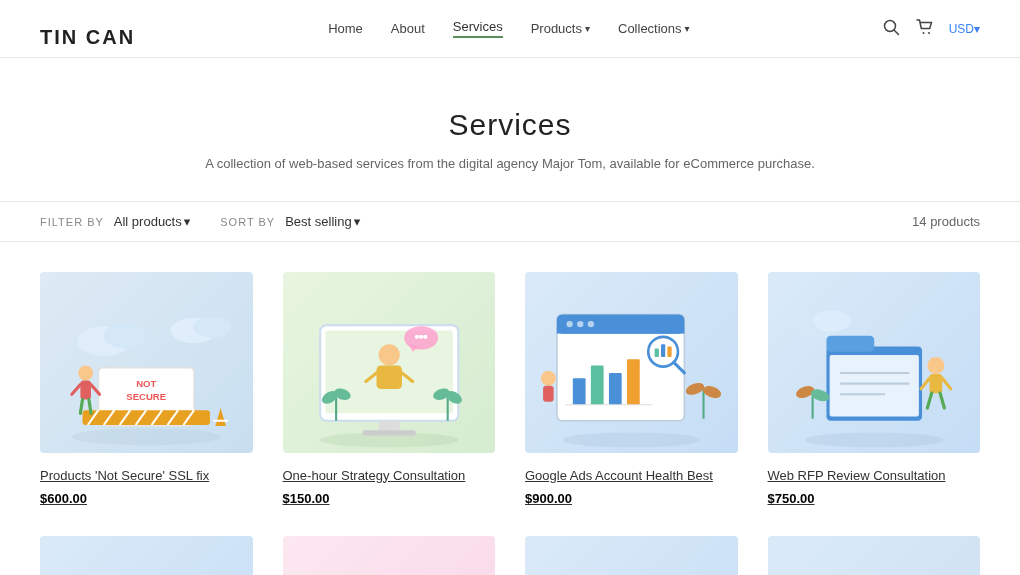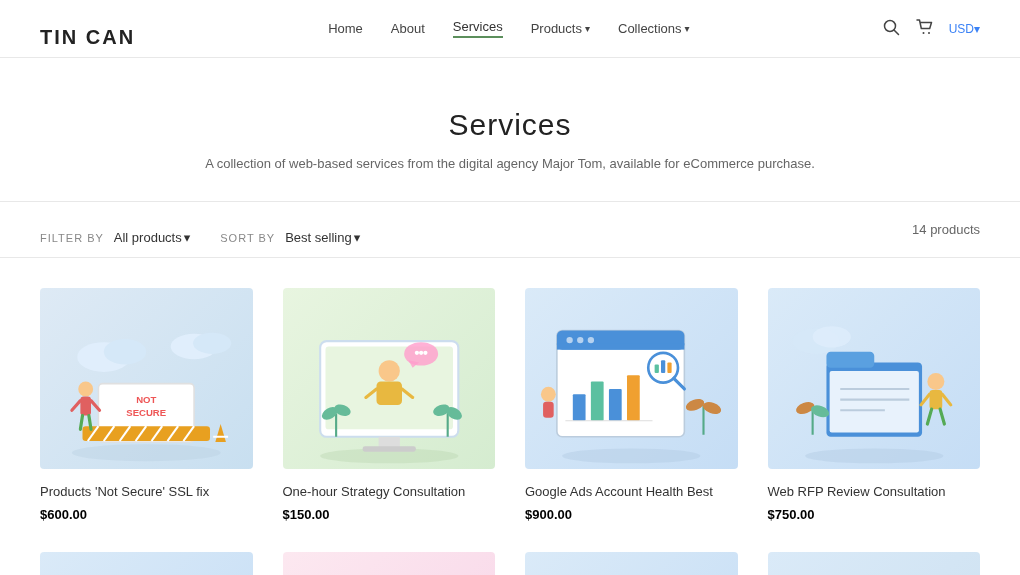--- a/index.html
+++ b/index.html
@@ -106,38 +106,38 @@
       font-size: 13px;
       color: #333;
       cursor: pointer;
       border: none;
       background: transparent;
     }
     .filter-controls {
       display: flex;
       align-items: center;
       gap: 30px;
-      margin-top: 16px;
     }
     .product-count {
       font-size: 13px;
       color: #666;
     }
 
     
     .product-grid {
       display: grid;
       grid-template-columns: repeat(4, 1fr);
       gap: 30px;
       padding: 30px 40px;
       max-width: 1020px;
       margin: 0 auto;
     }
     .product-card {
       cursor: pointer;
+      text-decoration: underline;
     }
     .product-image {
       width: 100%;
       aspect-ratio: 1/0.85;
       background: #eef4f8;
       border-radius: 4px;
       margin-bottom: 14px;
       overflow: hidden;
       display: flex;
       align-items: center;

